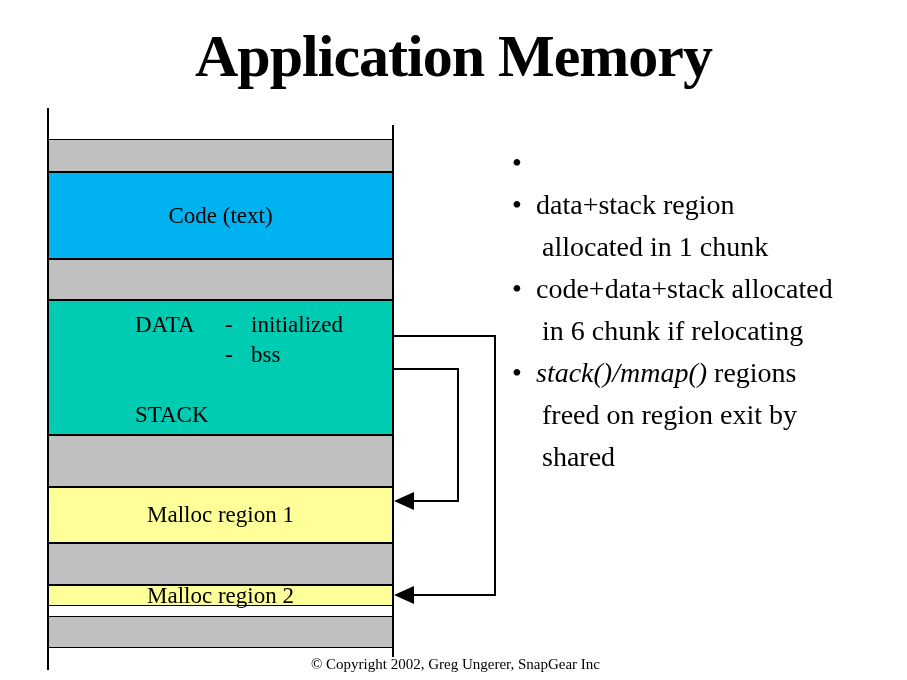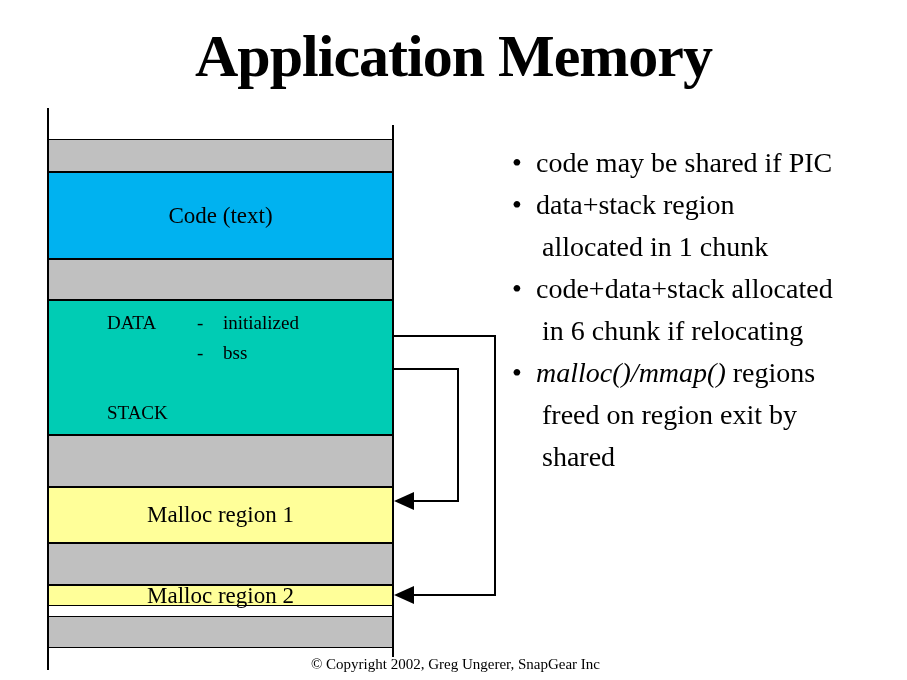--- a/index.html
+++ b/index.html
@@ -11,21 +11,21 @@
     position:absolute; top:22px; left:0; right:0; text-align:center;
     font-size:60px; font-weight:bold; letter-spacing:-1px; white-space:nowrap;
   }
   .vline { position:absolute; width:2px; background:#000; }
   .band {
     position:absolute; left:48px; width:345px; box-sizing:border-box;
     border:1px solid #000; display:flex; align-items:center; justify-content:center;
     font-size:23px;
   }
   .band-label { white-space:nowrap; }
-  .data-band span { position:absolute; font-size:19px; white-space:nowrap; }
+  .data-band span { position:absolute; font-size:23px; white-space:nowrap;margin-left:28px; }
   .conn { position:absolute; background:#000; }
   .arrowhead {
     position:absolute; width:0; height:0;
     border-top:9px solid transparent; border-bottom:9px solid transparent;
     border-right:20px solid #000;
   }
   .bullets {
     position:absolute; left:512px; top:142px; width:396px;
     font-size:28px; line-height:42px;
   }
@@ -85,39 +85,38 @@
   <div class="arrowhead" style="left:394px; top:586px;"></div>
 
   <div class="conn" style="left:393px; top:368px; width:66px; height:2px;"></div>
   <div class="conn" style="left:457px; top:368px; width:2px; height:134px;"></div>
   <div class="conn" style="left:411px; top:500px; width:48px; height:2px;"></div>
   <div class="arrowhead" style="left:394px; top:492px;"></div>
 
   <div class="bullets">
       <div class="bline">
         <span class="bdot">•</span>
-        <span class="btext"><span>code may be shared if PIC</span></span>
       </div>
       <div class="bline">
         <span class="bdot">•</span>
         <span class="btext"><span>data+stack region</span></span>
       </div>
       <div class="bline cont">
         <span class="btext"><span>allocated in 1 chunk</span></span>
       </div>
       <div class="bline">
         <span class="bdot">•</span>
         <span class="btext"><span>code+data+stack allocated</span></span>
       </div>
       <div class="bline cont">
         <span class="btext"><span>in 6 chunk if relocating</span></span>
       </div>
       <div class="bline">
         <span class="bdot">•</span>
-        <span class="btext"><span class="italic">malloc()/mmap()</span><span> regions</span></span>
+        <span class="btext"><span class="italic">stack()/mmap()</span><span> regions</span></span>
       </div>
       <div class="bline cont">
         <span class="btext"><span>freed on region exit by</span></span>
       </div>
       <div class="bline cont">
         <span class="btext"><span>shared</span></span>
       </div>
     </div>
 
   <div class="footer">© Copyright 2002, Greg Ungerer, SnapGear Inc</div>

